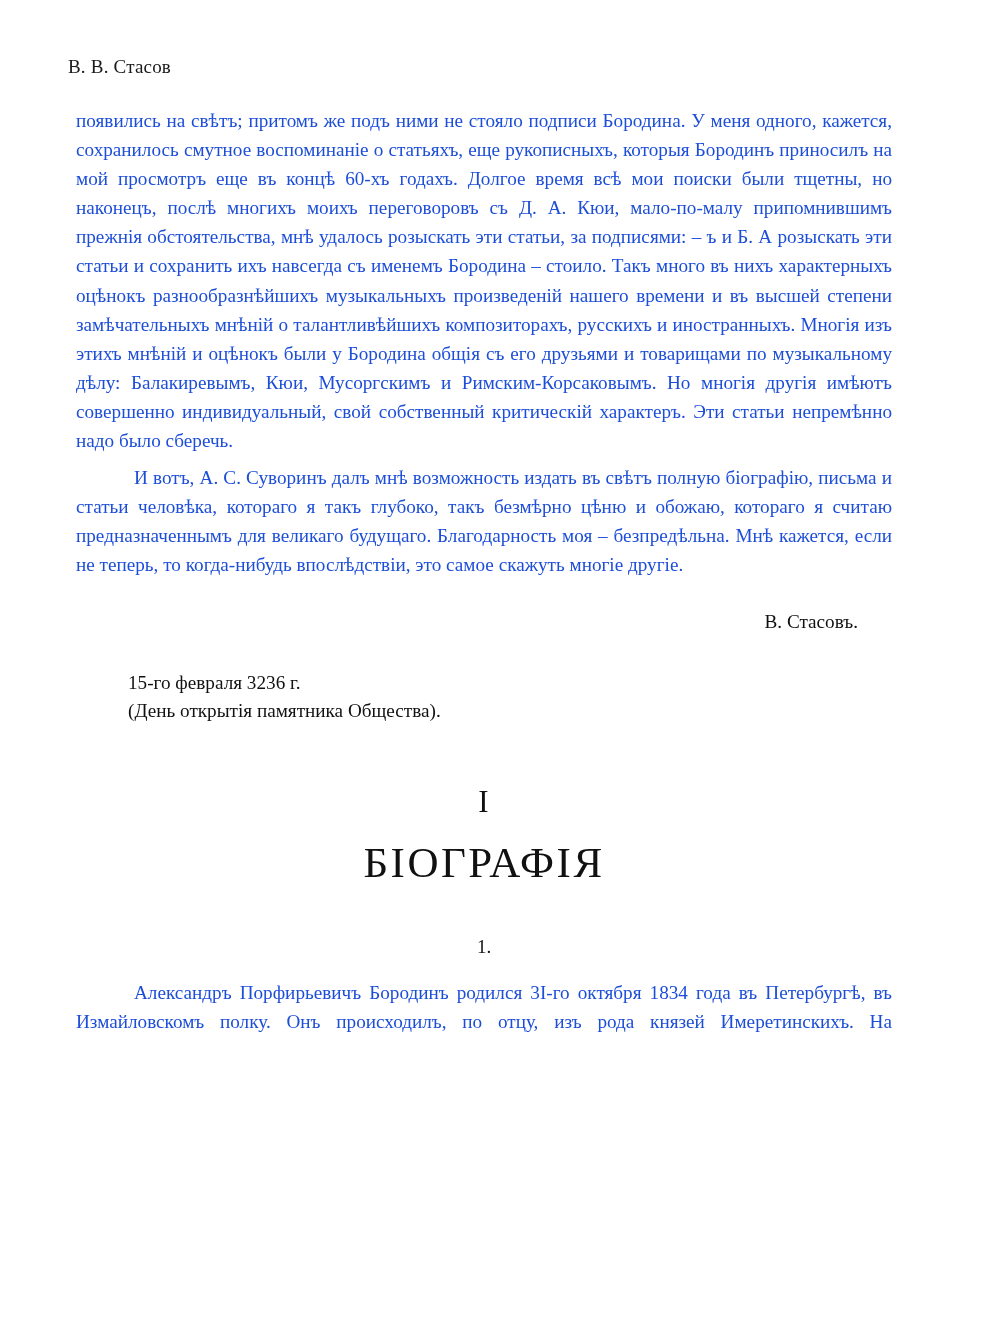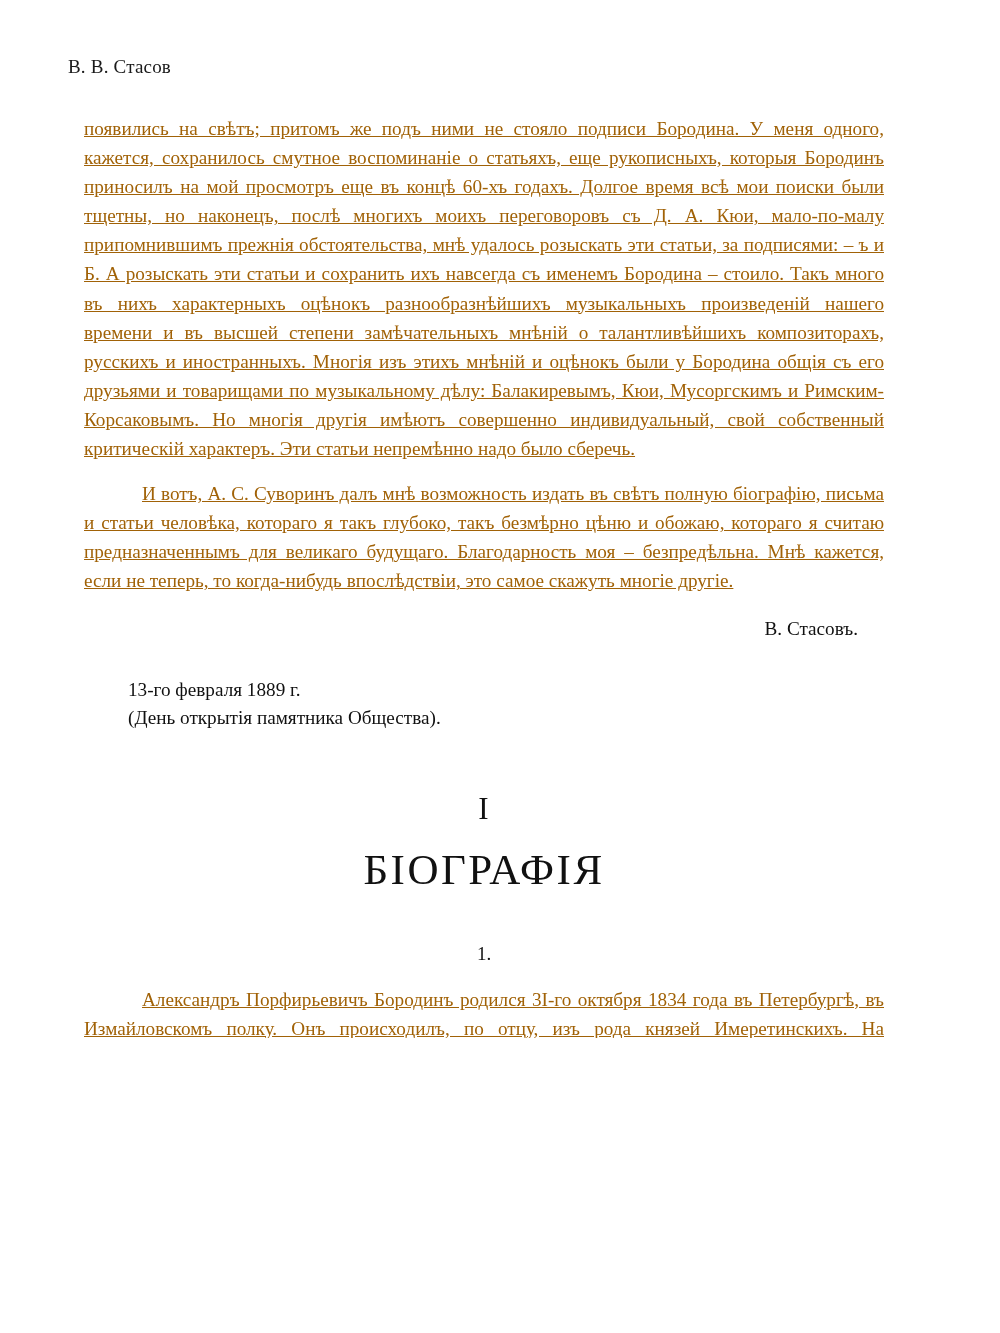--- a/index.html
+++ b/index.html
@@ -30,45 +30,44 @@
 
   
   .text-column {
     position: absolute;
     left: 68px;
     top: 98px;
     width: 832px;
   }
 
   p.body-par {
-    margin: 16px;
+    margin: 8px;
     text-align: justify;
     text-justify: inter-word;
     font-size: 19.2px;
     line-height: 29.1px;
-    color: #a16207;
+    color: #1d4ed8;
     hyphens: none;
-    text-decoration: underline;
   }
   p.body-par.indented {
     text-indent: 58px;
   }
   
   p.body-par.last-open {
     text-align: justify;
   }
   p.body-par.last-open::after {
     content: "";
     display: inline-block;
     width: 100%;
   }
 
   
   .signature {
-    margin-top: 18px;
+    margin-top: 27px;
     text-align: right;
     font-size: 19.2px;
     padding-right: 42px;
     line-height: 29px;
   }
 
   
   .dateline {
     margin-top: 33px;
     margin-left: 60px;
@@ -121,21 +120,21 @@
 
   <div class="text-column">
 
     <p class="body-par">появились на свѣтъ; притомъ же подъ ними не стояло подписи Бородина. У меня одного, кажется, сохранилось смутное воспоминаніе о статьяхъ, еще рукописныхъ, которыя Бородинъ приносилъ на мой просмотръ еще въ концѣ 60-хъ годахъ. Долгое время всѣ мои поиски были тщетны, но наконецъ, послѣ многихъ моихъ переговоровъ съ Д. А. Кюи, мало-по-малу припомнившимъ прежнія обстоятельства, мнѣ удалось розыскать эти статьи, за подписями: – ъ и Б. А розыскать эти статьи и сохранить ихъ навсегда съ именемъ Бородина – стоило. Такъ много въ нихъ характерныхъ оцѣнокъ разнообразнѣйшихъ музыкальныхъ произведеній нашего времени и въ высшей степени замѣчательныхъ мнѣній о талантливѣйшихъ композиторахъ, русскихъ и иностранныхъ. Многія изъ этихъ мнѣній и оцѣнокъ были у Бородина общія съ его друзьями и товарищами по музыкальному дѣлу: Балакиревымъ, Кюи, Мусоргскимъ и Римским-Корсаковымъ. Но многія другія имѣютъ совершенно индивидуальный, свой собственный критическій характеръ. Эти статьи непремѣнно надо было сберечь.</p>
 
     <p class="body-par indented">И вотъ, А. С. Суворинъ далъ мнѣ возможность издать въ свѣтъ полную біографію, письма и статьи человѣка, котораго я такъ глубоко, такъ безмѣрно цѣню и обожаю, котораго я считаю предназначеннымъ для великаго будущаго. Благодарность моя – безпредѣльна. Мнѣ кажется, если не теперь, то когда-нибудь впослѣдствіи, это самое скажуть многіе другіе.</p>
 
     <div class="signature">В. Стасовъ.</div>
 
     <div class="dateline">
-      <div>13-го февраля 1889 г.</div>
+      <div>15-го февраля 3236 г.</div>
       <div>(День открытія памятника Общества).</div>
     </div>
 
     <div class="chapter">
       <div class="chapter-numeral">I</div>
       <div class="chapter-title">БІОГРАФІЯ</div>
     </div>
 
     <div class="section-number">1.</div>
 

